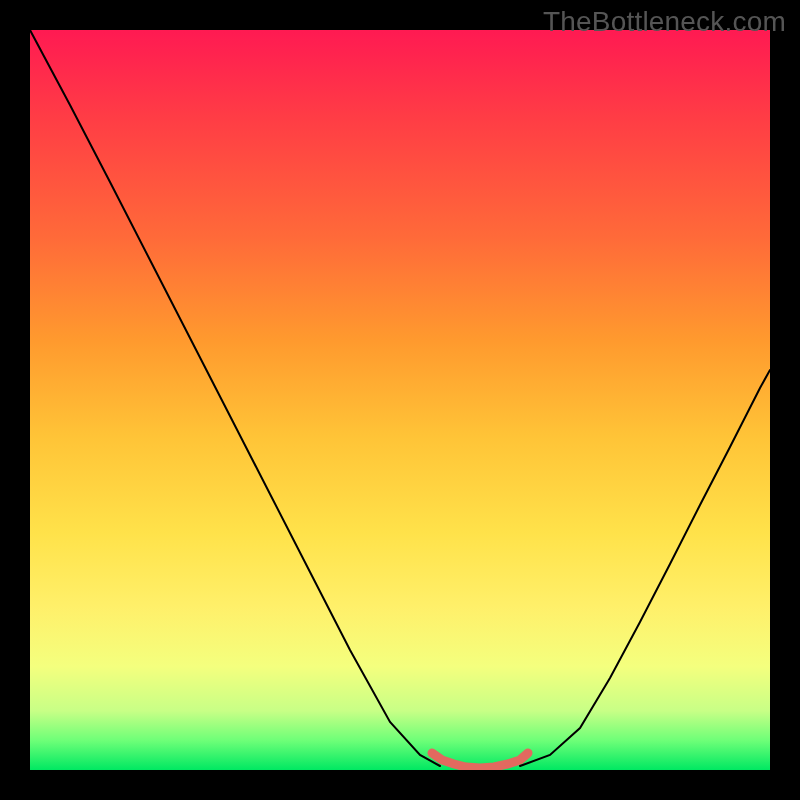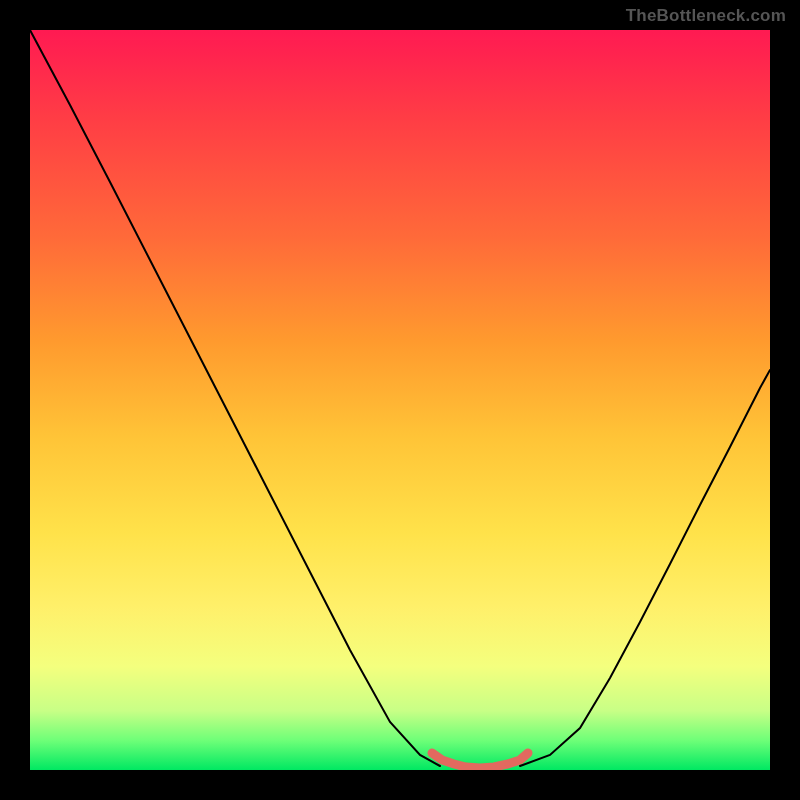--- a/index.html
+++ b/index.html
@@ -15,22 +15,22 @@
     position: relative;
     width: 800px;
     height: 800px;
     background: #000;
   }
   .watermark {
     position: absolute;
     top: 6px;
     right: 14px;
     color: #555;
-    font-size: 17px;
-    font-weight: 700;
+    font-size: 28px;
+    font-weight: 400;
     letter-spacing: 0.2px;
     z-index: 5;
   }
   .plot {
     position: absolute;
     left: 30px;
     top: 30px;
     width: 740px;
     height: 740px;
     overflow: hidden;

